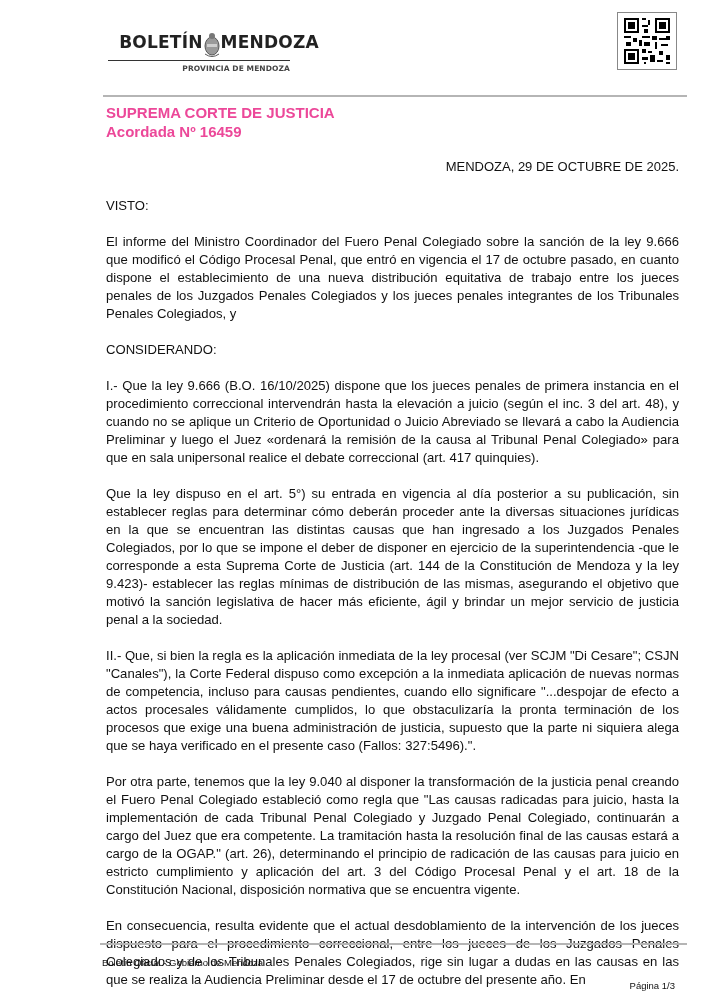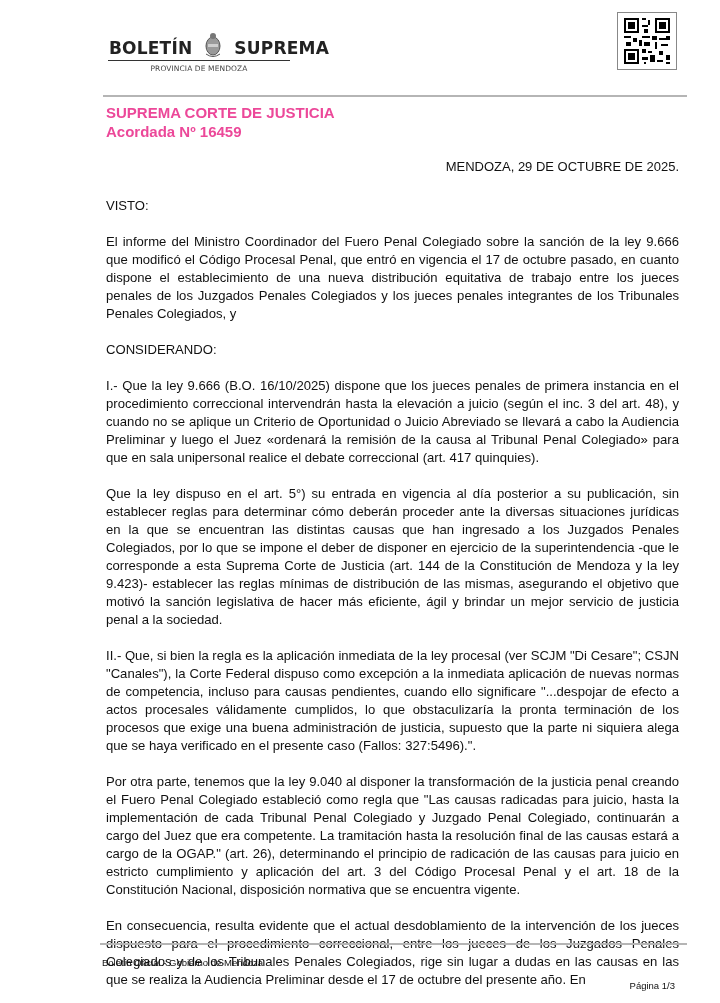--- a/index.html
+++ b/index.html
@@ -1,23 +1,23 @@
 <!DOCTYPE html>
 <html><head>
 <meta charset="utf-8">
 <style>
   html, body { margin: 0; padding: 0; background: #ffffff; }
   body { width: 720px; height: 1003px; position: relative; overflow: hidden;
          font-family: "Liberation Sans", sans-serif; color: #111; }
   .logo { position: absolute; left: 108px; top: 32px; width: 182px; height: 52px; }
-  .logo-row { display: flex; align-items: flex-end; justify-content: center; gap: 12px; margin-left: 40px; }
+  .logo-row { display: flex; align-items: flex-start; justify-content: center; gap: 0; margin-left: 40px; }
   .logo-word { font-family: "DejaVu Sans", sans-serif; font-weight: bold; font-size: 17px; color: #222; letter-spacing: 0.2px; }
   .logo-emblem { width: 18px; height: 26px; }
   .logo-rule { height: 1px; background: #333; margin: 2px 0 3px 0; }
-  .logo-sub { text-align: center; font-family: "DejaVu Sans", sans-serif; font-size: 7.5px; font-weight: normal; color: #444; letter-spacing: 0.1px; }
+  .logo-sub { text-align: right; font-family: "DejaVu Sans", sans-serif; font-size: 7.5px; font-weight: bold; color: #444; letter-spacing: 0.1px; }
   .qr { position: absolute; left: 617px; top: 12px; width: 60px; height: 58px; border: 1px solid #888; background: #fff; box-sizing: border-box; padding: 5px; }
   .qr svg { width: 100%; height: 100%; display: block; }
   .hr-top { position: absolute; left: 103px; top: 95px; width: 584px; height: 2px; background: #b5b5b5; }
   .title { position: absolute; left: 106px; top: 103px; font-weight: bold; font-size: 15px; line-height: 19px; color: #ec4899; }
   .date { position: absolute; right: 41px; top: 159px; font-size: 13px; color: #111; }
   .content { position: absolute; left: 106px; top: 189px; width: 573px; font-size: 13.1px; line-height: 18px; color: #111; }
   .content p { margin: 8px 0 18px 0; text-align: justify; }
   .content p.label { text-align: left; }
   .hr-bottom { position: absolute; left: 100px; top: 943px; width: 587px; height: 2px; background: #b5b5b5; }
   .footer { position: absolute; left: 102px; top: 956px; font-size: 9.5px; line-height: 13px; color: #111; }
@@ -30,21 +30,21 @@
   <div class="logo-row">
     <span class="logo-word">BOLETÍN</span>
     <span class="logo-emblem">
       <svg viewBox="0 0 18 26" width="18" height="26">
         <ellipse cx="9" cy="14" rx="7" ry="9" fill="#9a9a9a" stroke="#555" stroke-width="1"></ellipse>
         <rect x="4" y="12" width="10" height="3" fill="#cfcfcf"></rect>
         <circle cx="9" cy="4" r="3" fill="#777"></circle>
         <path d="M2 22 Q9 27 16 22" stroke="#555" fill="none" stroke-width="1"></path>
       </svg>
     </span>
-    <span class="logo-word">SUPREMA</span>
+    <span class="logo-word">MENDOZA</span>
   </div>
   <div class="logo-rule"></div>
   <div class="logo-sub">PROVINCIA DE MENDOZA</div>
 </div>
 
 <div class="qr">
   <svg viewBox="0 0 21 21" shape-rendering="crispEdges">
     <rect x="0" y="0" width="7" height="7" fill="#000"></rect>
       <rect x="1" y="1" width="5" height="5" fill="#fff"></rect>
       <rect x="2" y="2" width="3" height="3" fill="#000"></rect>

